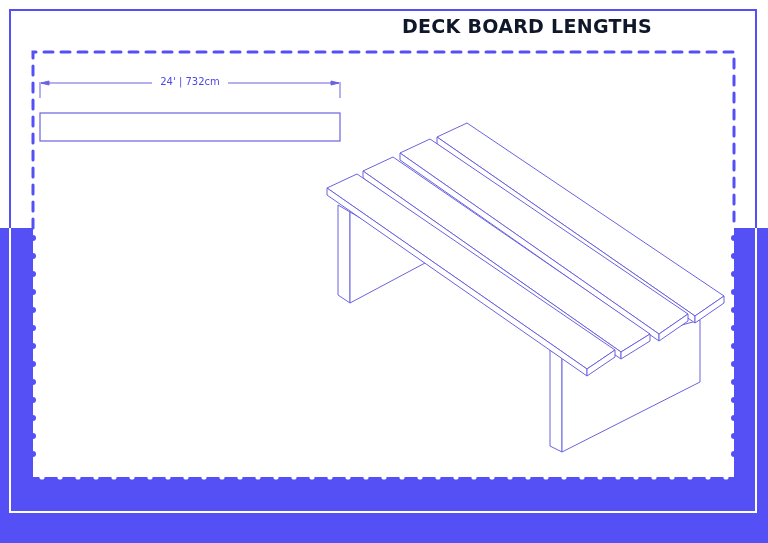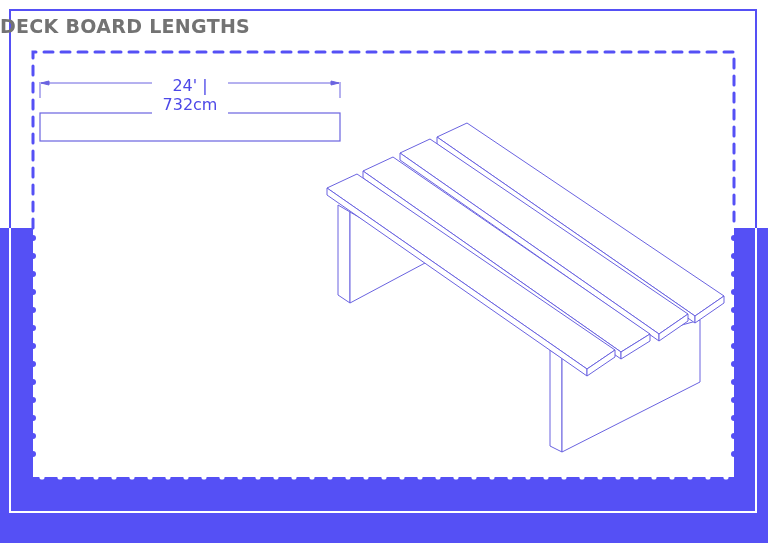--- a/index.html
+++ b/index.html
@@ -1,20 +1,20 @@
 <!DOCTYPE html>
 <html><head>
 <meta charset="utf-8">
 <style>
   html, body { margin:0; padding:0; }
   body { width:768px; height:543px; position:relative; overflow:hidden; background:#ffffff; font-family:"DejaVu Sans", sans-serif; }
   .blue-band { position:absolute; left:0; top:228px; width:768px; height:315px; background:#5550f5; }
   .outer-frame { position:absolute; left:9px; top:9px; width:748px; height:504px; border:2px solid #5550f5; box-sizing:border-box; }
   .outer-frame-lower { position:absolute; left:9px; top:228px; width:748px; height:285px; border:2px solid #ffffff; border-top:none; box-sizing:border-box; }
-  .title { position:absolute; left:0; top:15px; width:652px; text-align:left; color:#737373; font-weight:bold; font-size:19px; letter-spacing:0.3px; }
+  .title { position:absolute; left:0; top:15px; width:652px; text-align:right; color:#0f172a; font-weight:bold; font-size:19px; letter-spacing:0.3px; }
   .canvas { position:absolute; left:0; top:0; }
 </style>
 </head>
 <body>
 
 <div class="blue-band"></div>
 <div class="outer-frame"></div>
 <div class="outer-frame-lower"></div>
 
 <svg class="canvas" width="768" height="543" viewBox="0 0 768 543">
@@ -136,13 +136,13 @@
     </g>
     <g>
       <path d="M327 188 L357 174 L615 350 L587 369 Z"></path>
       <path d="M327 188 L327 195 L587 376 L587 369 Z"></path>
       <path d="M587 369 L615 350 L615 357 L587 376 Z"></path>
     </g>
   </g>
 </svg>
 
 <div class="title">DECK BOARD LENGTHS</div>
-<div style="position:absolute; left:152px; top:76px; width:76px; text-align:center; font-family:'DejaVu Sans', sans-serif; font-size:16px; color:#4d48e8; background:#ffffff;">24' | 732cm</div>
+<div style="position:absolute; left:152px; top:76px; width:76px; text-align:center; font-family:'DejaVu Sans', sans-serif; font-size:10px; color:#4d48e8; background:#ffffff;">24' | 732cm</div>
 
 </body></html>

